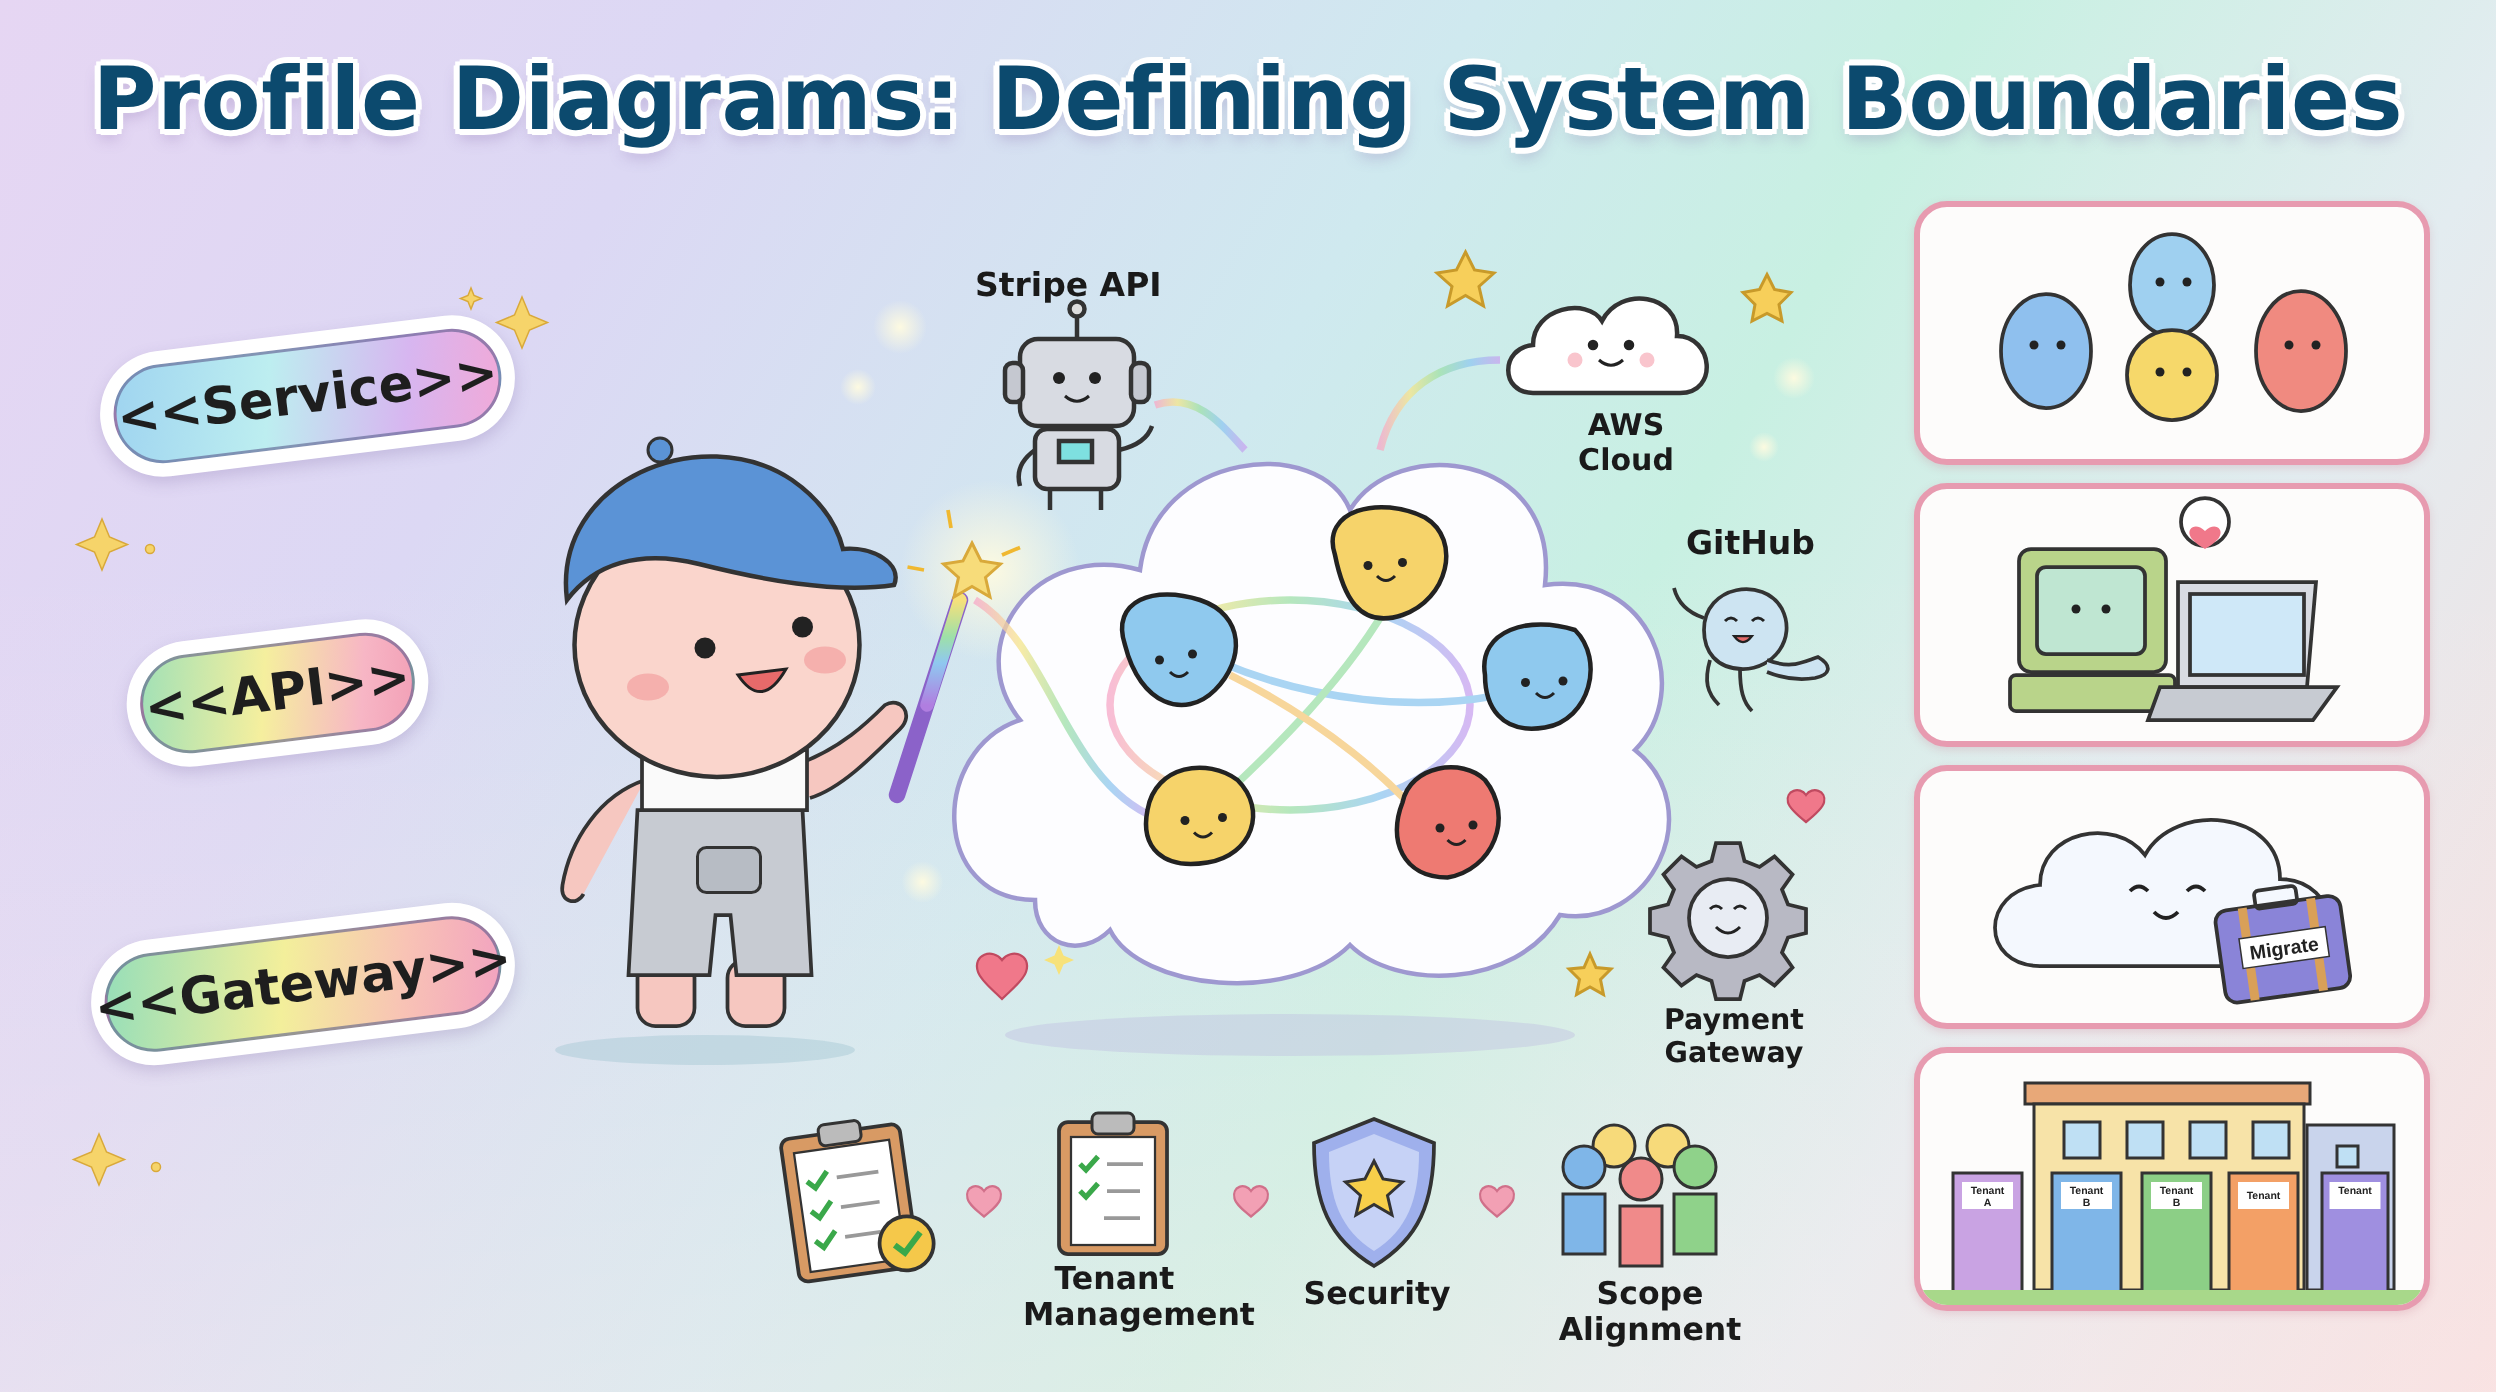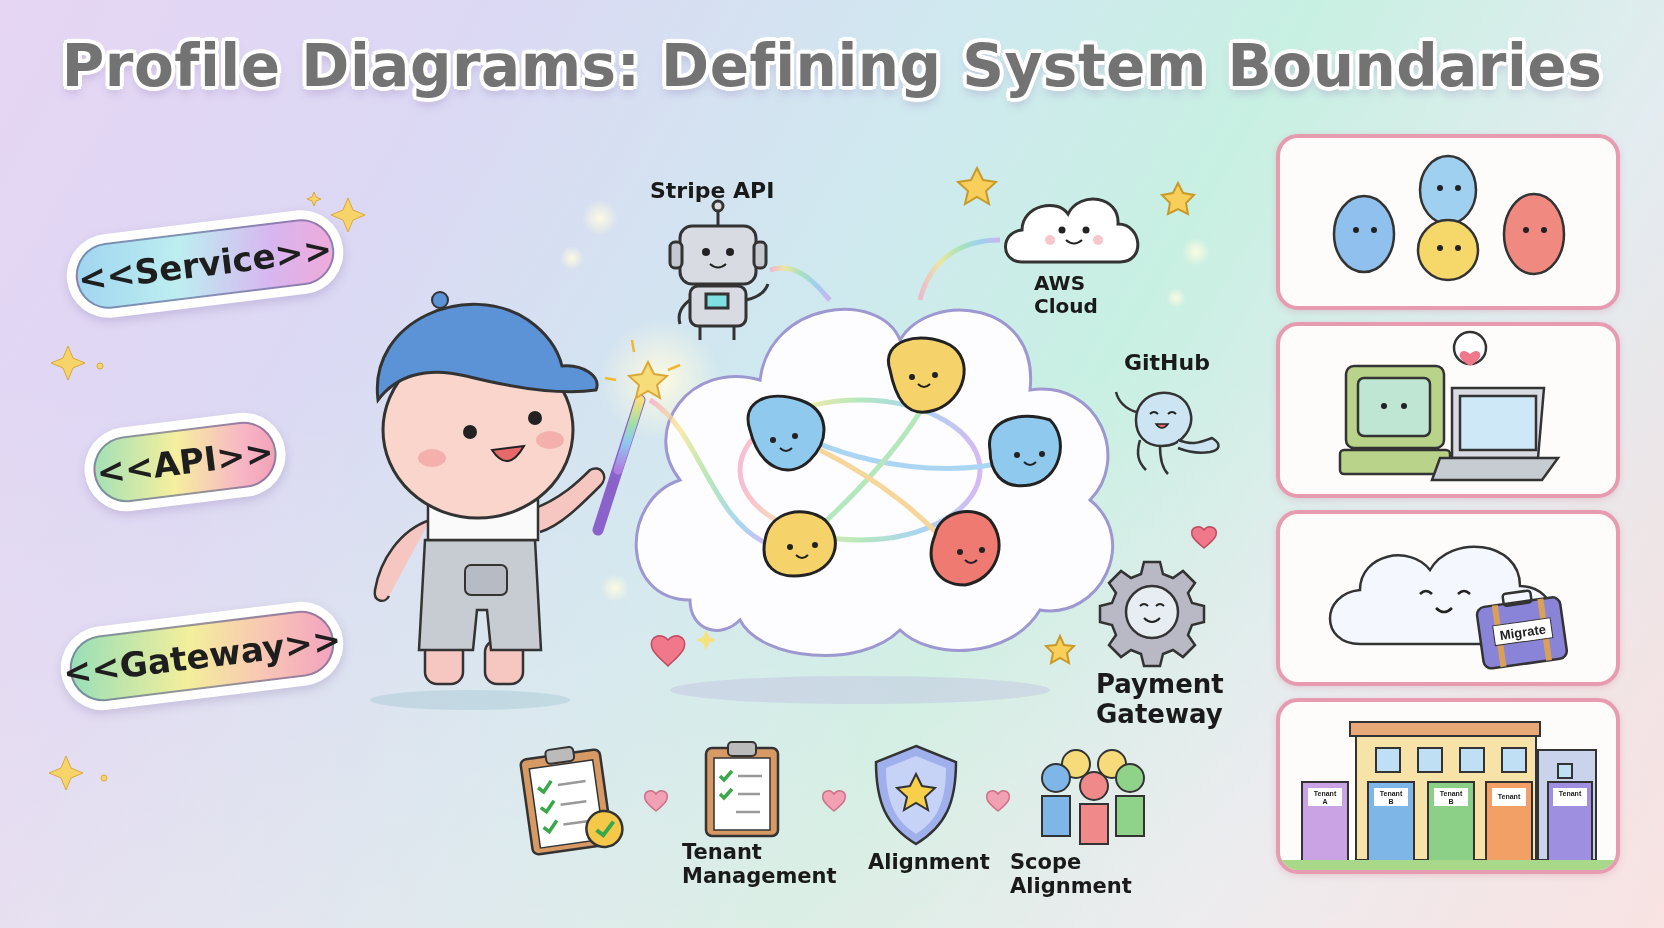--- a/index.html
+++ b/index.html
@@ -1,32 +1,32 @@
 <!DOCTYPE html>
 <html><head>
 <meta charset="utf-8">
 <style>
   html,body{margin:0;padding:0;}
   body{width:1664px;height:928px;overflow:hidden;position:relative;
     font-family:"DejaVu Sans","Liberation Sans",sans-serif;
     background:linear-gradient(120deg,#e6d6f3 0%,#dcd8f4 22%,#cfe9ef 45%,#c8f0e2 60%,#e3ecf0 78%,#f6dede 100%);}
   .bg2{position:absolute;inset:0;background:linear-gradient(180deg,rgba(255,255,255,0) 40%,rgba(255,235,235,0.35) 100%);}
-  .title{position:absolute;left:0;right:0;top:32px;text-align:center;font-size:58px;font-weight:bold;color:#737373;
+  .title{position:absolute;left:0;right:0;top:32px;text-align:center;font-size:58px;font-weight:bold;color:#0c4a6e;
     letter-spacing:0.5px;
     text-shadow:0 0 6px #fff,3px 3px 0 #fff,-3px -3px 0 #fff,3px -3px 0 #fff,-3px 3px 0 #fff,0 4px 0 #fff,0 -4px 0 #fff,4px 0 0 #fff,-4px 0 0 #fff,0 6px 10px rgba(120,90,160,0.35);}
   .pill{position:absolute;border-radius:44px;background:#fff;padding:9px;box-shadow:0 4px 10px rgba(120,100,160,0.25);}
   .pill .in{border-radius:36px;padding:0 26px;height:62px;display:flex;align-items:center;justify-content:center;
     font-size:34px;font-weight:bold;color:#1e1e1e;border:2px solid rgba(90,90,140,0.6);white-space:nowrap;}
   .p-service{left:66px;top:222px;transform:rotate(-7deg);}
   .p-service .in{background:linear-gradient(100deg,#9fd4f0,#bdeef0 40%,#d7b6f0 75%,#f1a9d8);width:204px;}
   .p-api{left:84px;top:420px;transform:rotate(-7deg);}
   .p-api .in{background:linear-gradient(100deg,#9fe0b7,#f5ef9e 45%,#f7b6c5 80%,#f29fb6);width:128px;}
   .p-gateway{left:60px;top:614px;transform:rotate(-7deg);}
   .p-gateway .in{background:linear-gradient(100deg,#95deb9,#f3ef9b 45%,#f8c3b5 75%,#f2a2c0);width:210px;}
-  .lbl{position:absolute;font-weight:bold;color:#1a1a1a;text-align:left;line-height:1.15;}
+  .lbl{position:absolute;font-weight:bold;color:#1a1a1a;text-align:center;line-height:1.15;}
   .svgfill{position:absolute;left:0;top:0;}
   .panel{position:absolute;left:1276px;width:336px;height:168px;border:4px solid #e79bb0;border-radius:22px;background:#fdfcfb;
     box-shadow:0 2px 6px rgba(200,120,140,0.25);overflow:hidden;}
 </style>
 </head>
 <body>
 
 <div class="bg2"></div>
 
 <div class="title">Profile Diagrams: Defining System Boundaries</div>
@@ -266,24 +266,24 @@
   <g fill="#f2a0b4" stroke="#d0708a" stroke-width="1.5">
     <path d="M656 794 c-4 -6 -13 -3 -11 5 c1 4 6 8 11 12 c5 -4 10 -8 11 -12 c2 -8 -7 -11 -11 -5z"></path>
     <path d="M834 794 c-4 -6 -13 -3 -11 5 c1 4 6 8 11 12 c5 -4 10 -8 11 -12 c2 -8 -7 -11 -11 -5z"></path>
     <path d="M998 794 c-4 -6 -13 -3 -11 5 c1 4 6 8 11 12 c5 -4 10 -8 11 -12 c2 -8 -7 -11 -11 -5z"></path>
   </g>
 </svg>
 
 <div class="lbl" style="left:650px;top:178px;font-size:22px;">Stripe API</div>
 <div class="lbl" style="left:1034px;top:272px;width:100px;font-size:20px;">AWS Cloud</div>
 <div class="lbl" style="left:1124px;top:350px;font-size:22px;">GitHub</div>
-<div class="lbl" style="left:1096px;top:670px;width:120px;font-size:26px;">Payment Gateway</div>
+<div class="lbl" style="left:1096px;top:670px;width:120px;font-size:19px;">Payment Gateway</div>
 
 <div class="lbl" style="left:682px;top:840px;width:122px;font-size:21px;">Tenant Management</div>
-<div class="lbl" style="left:868px;top:850px;width:100px;font-size:21px;">Alignment</div>
+<div class="lbl" style="left:868px;top:850px;width:100px;font-size:21px;">Security</div>
 <div class="lbl" style="left:1010px;top:850px;width:180px;font-size:21px;">Scope Alignment</div>
 
 <div class="panel" style="top:134px;">
   <svg width="336" height="168">
     <g stroke="#333" stroke-width="2.5">
       <ellipse cx="168" cy="52" rx="28" ry="34" fill="#9fd0f0"></ellipse>
       <ellipse cx="84" cy="96" rx="30" ry="38" fill="#8fc0ee"></ellipse>
       <ellipse cx="168" cy="112" rx="30" ry="30" fill="#f6d86a"></ellipse>
       <ellipse cx="254" cy="96" rx="30" ry="40" fill="#f08a80"></ellipse>
     </g>

